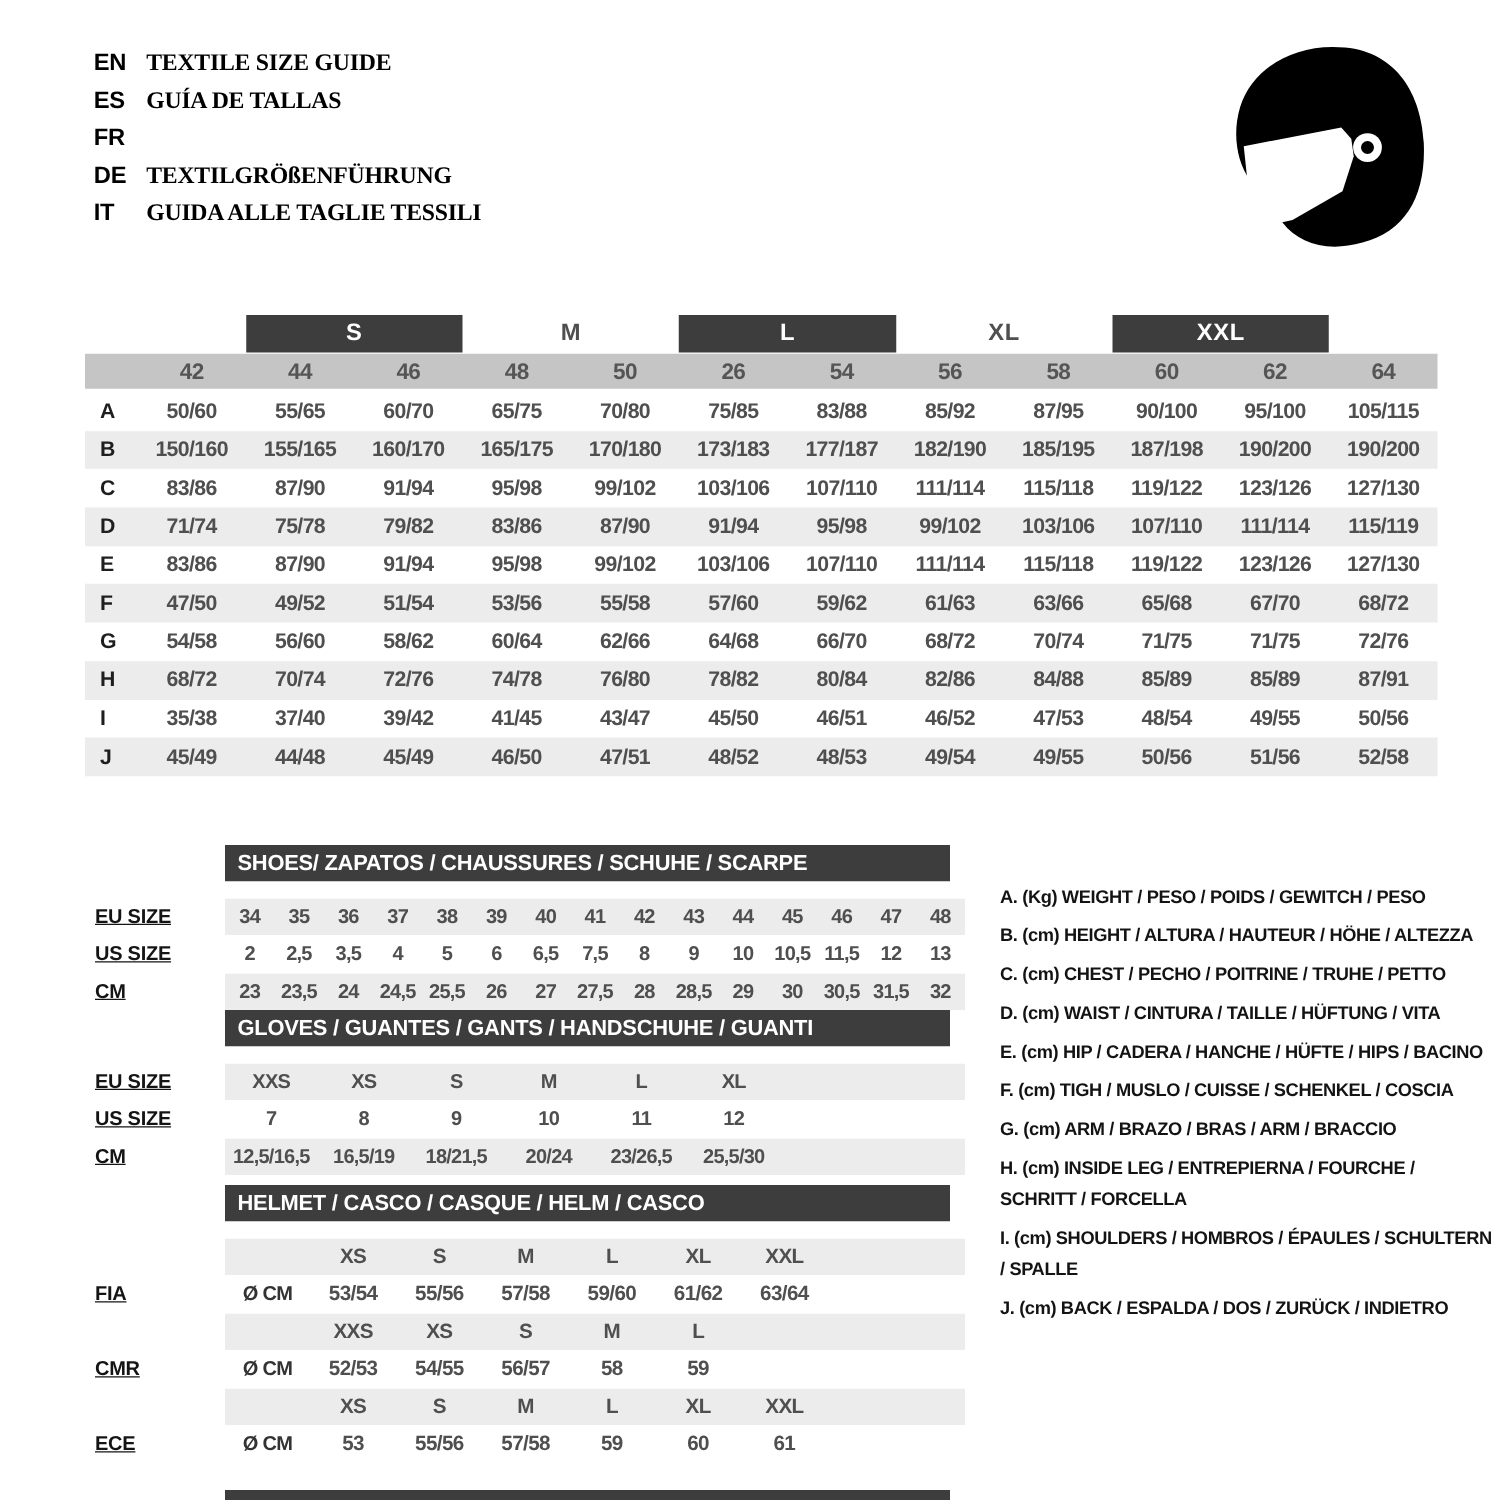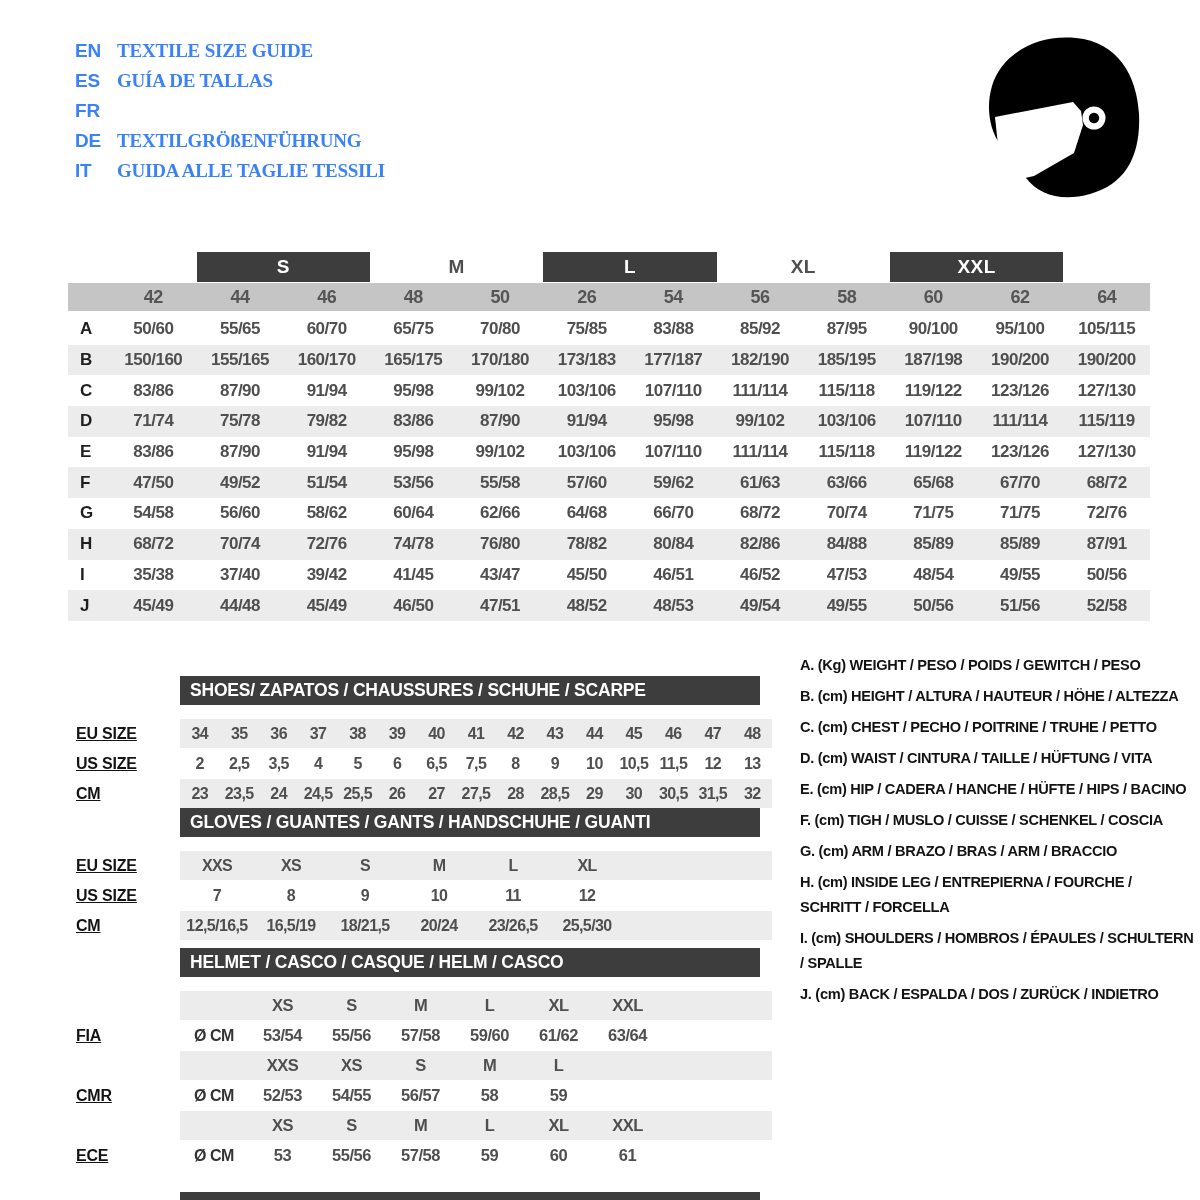--- a/index.html
+++ b/index.html
@@ -3,21 +3,21 @@
 <meta charset="utf-8">
 <style>
   *{margin:0;padding:0;box-sizing:border-box;}
   html,body{background:#fff;}
   body{font-family:"Liberation Sans","DejaVu Sans",sans-serif;}
   .page{position:relative;width:1200px;height:1200px;background:#fff;overflow:hidden;
         font-weight:700;color:#1a1a1a;
         --dark:#3d3d3d;--band:#c5c5c5;--stripe:#ececec;--num:#4f4f4f;}
   
   .titles{position:absolute;left:75px;top:36px;}
-  .title-row{display:flex;line-height:30px;font-size:19px;letter-spacing:-0.2px;color:#3b82f6;}
+  .title-row{display:flex;line-height:30px;font-size:19px;letter-spacing:-0.2px;color:#000000;}
   .title-row .lang{width:42px;flex:0 0 42px;}
   .title-row .ttl{white-space:nowrap;font-family:Liberation Serif, serif;}
   
   .helmet-wrap{position:absolute;left:978px;top:32px;width:165px;height:172px;}
   .helmet-wrap svg{width:100%;height:100%;}
   
   .main-table{position:absolute;left:68px;top:252px;width:1082px;}
   .group-row,.band,.mrow{display:grid;grid-template-columns:42px repeat(12,1fr);}
   .group-row{height:30px;margin-bottom:1px;}
   .grp{display:flex;align-items:center;justify-content:center;font-size:19px;color:#4f4f4f;letter-spacing:0.5px;}
@@ -40,21 +40,21 @@
   .srow{display:grid;height:29px;margin-bottom:1px;}
   .srow.shoes-cols{grid-template-columns:112px repeat(15,1fr);}
   .srow.glove-cols{grid-template-columns:112px repeat(6,74px) 1fr;}
   .hrow{display:grid;grid-template-columns:112px 68px repeat(6,69px) 1fr;height:29px;margin-bottom:1px;}
   .srow.gray,.hrow.gray{background:linear-gradient(to right,#ffffff 112px,var(--stripe) 112px);}
   .srow .cell{font-size:16px;letter-spacing:-0.6px;}
   .hrow .cell{font-size:16.5px;}
   .srow .cell.lbl,.hrow .cell.lbl{font-size:16px;padding-left:8px;color:#141414;letter-spacing:-0.2px;text-decoration:underline;}
   .hrow .cell.unit{color:#333;font-size:16px;}
   
-  .legend{position:absolute;left:800px;top:653px;width:396px;}
+  .legend{position:absolute;left:800px;top:706px;width:396px;}
   .leg-item{font-size:14.6px;line-height:25px;margin-bottom:6px;letter-spacing:-0.3px;color:#131313;}
   
   .bottom-bar{position:absolute;left:180px;top:1192px;width:580px;height:8px;background:var(--dark);}
 </style>
 </head>
 <body>
 
 <div class="page" style="--dark: #3d3d3d; --band: #c5c5c5; --stripe: #ececec; --num: #4f4f4f;">
 
   <div class="titles" id="titles">

